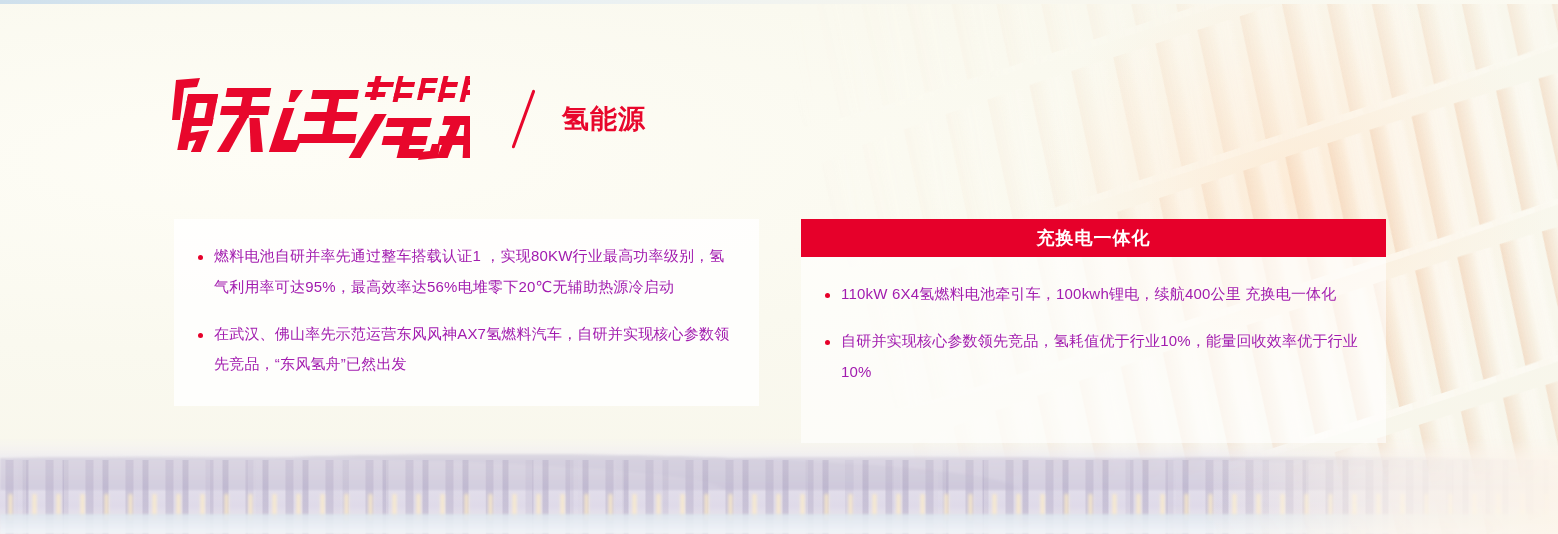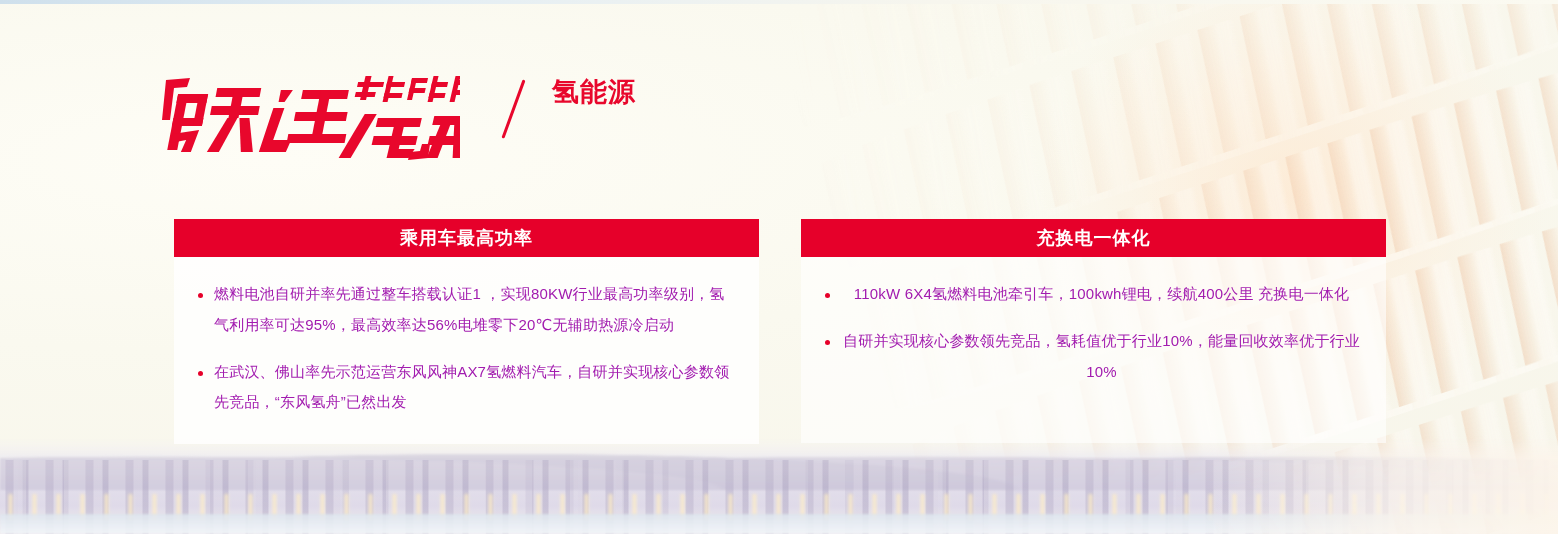--- a/index.html
+++ b/index.html
@@ -103,21 +103,21 @@
     position:absolute; left:0; bottom:0; width:100%; height:20px;
     background:linear-gradient(180deg, rgba(220,228,238,.85), rgba(240,244,249,.95));
     filter:blur(1px);
   }
   .city-fade-r{
     position:absolute; right:0; bottom:0; width:360px; height:100%;
     background:linear-gradient(90deg, rgba(251,250,241,0) 0%, rgba(252,245,236,.75) 55%, rgba(253,245,234,.95) 100%);
   }
 
   
-  .header{ position:absolute; left:160px; top:74px; display:flex; }
+  .header{ position:absolute; left:170px; top:74px; display:flex; align-items:center; }
 
   .logo{ position:relative; width:300px; height:90px; }
   .logo svg{ display:block; }
 
   .divider{ width:54px; height:70px; position:relative; margin-left:26px; }
   .divider i{
     position:absolute; left:26px; top:4px;
     width:2.5px; height:62px; background:#e8072c;
     transform:rotate(20deg); transform-origin:50% 50%; border-radius:2px;
   }
@@ -133,21 +133,21 @@
   .card-head{
     height:38px; background:#e6002a; color:#fff;
     display:flex; align-items:center; justify-content:center;
     font-size:18px; font-weight:bold; letter-spacing:1px;
   }
   .card-body{
     background:rgba(255,255,255,.80);
     padding:22px 24px 26px 20px;
     min-height:186px;
   }
-  .card-right .card-body{ background:rgba(255,255,255,.62);text-align:center; }
+  .card-right .card-body{ background:rgba(255,255,255,.62); }
 
   ul.bullets{ list-style:none; }
   ul.bullets li{
     position:relative; padding-left:20px;
     margin-bottom:16px;
     font-size:15px; line-height:2.05;
     color:#a21caf;
     letter-spacing:.2px;
   }
   ul.bullets li:last-child{ margin-bottom:0; }
@@ -254,21 +254,20 @@
   <div class="divider">
     <i></i>
   </div>
 
   <div class="subtitle">氢能源</div>
 </div>
 
 <div class="cards">
 
   <div class="card card-left">
-    <div class="card-head">乘用车最高功率</div>
     <div class="card-body">
       <ul class="bullets">
         <li>燃料电池自研并率先通过整车搭载认证1 ，实现80KW行业最高功率级别，氢气利用率可达95%，最高效率达56%电堆零下20℃无辅助热源冷启动</li>
         <li>在武汉、佛山率先示范运营东风风神AX7氢燃料汽车，自研并实现核心参数领先竞品，“东风氢舟”已然出发</li>
       </ul>
     </div>
   </div>
 
   <div class="card card-right">
     <div class="card-head">充换电一体化</div>

